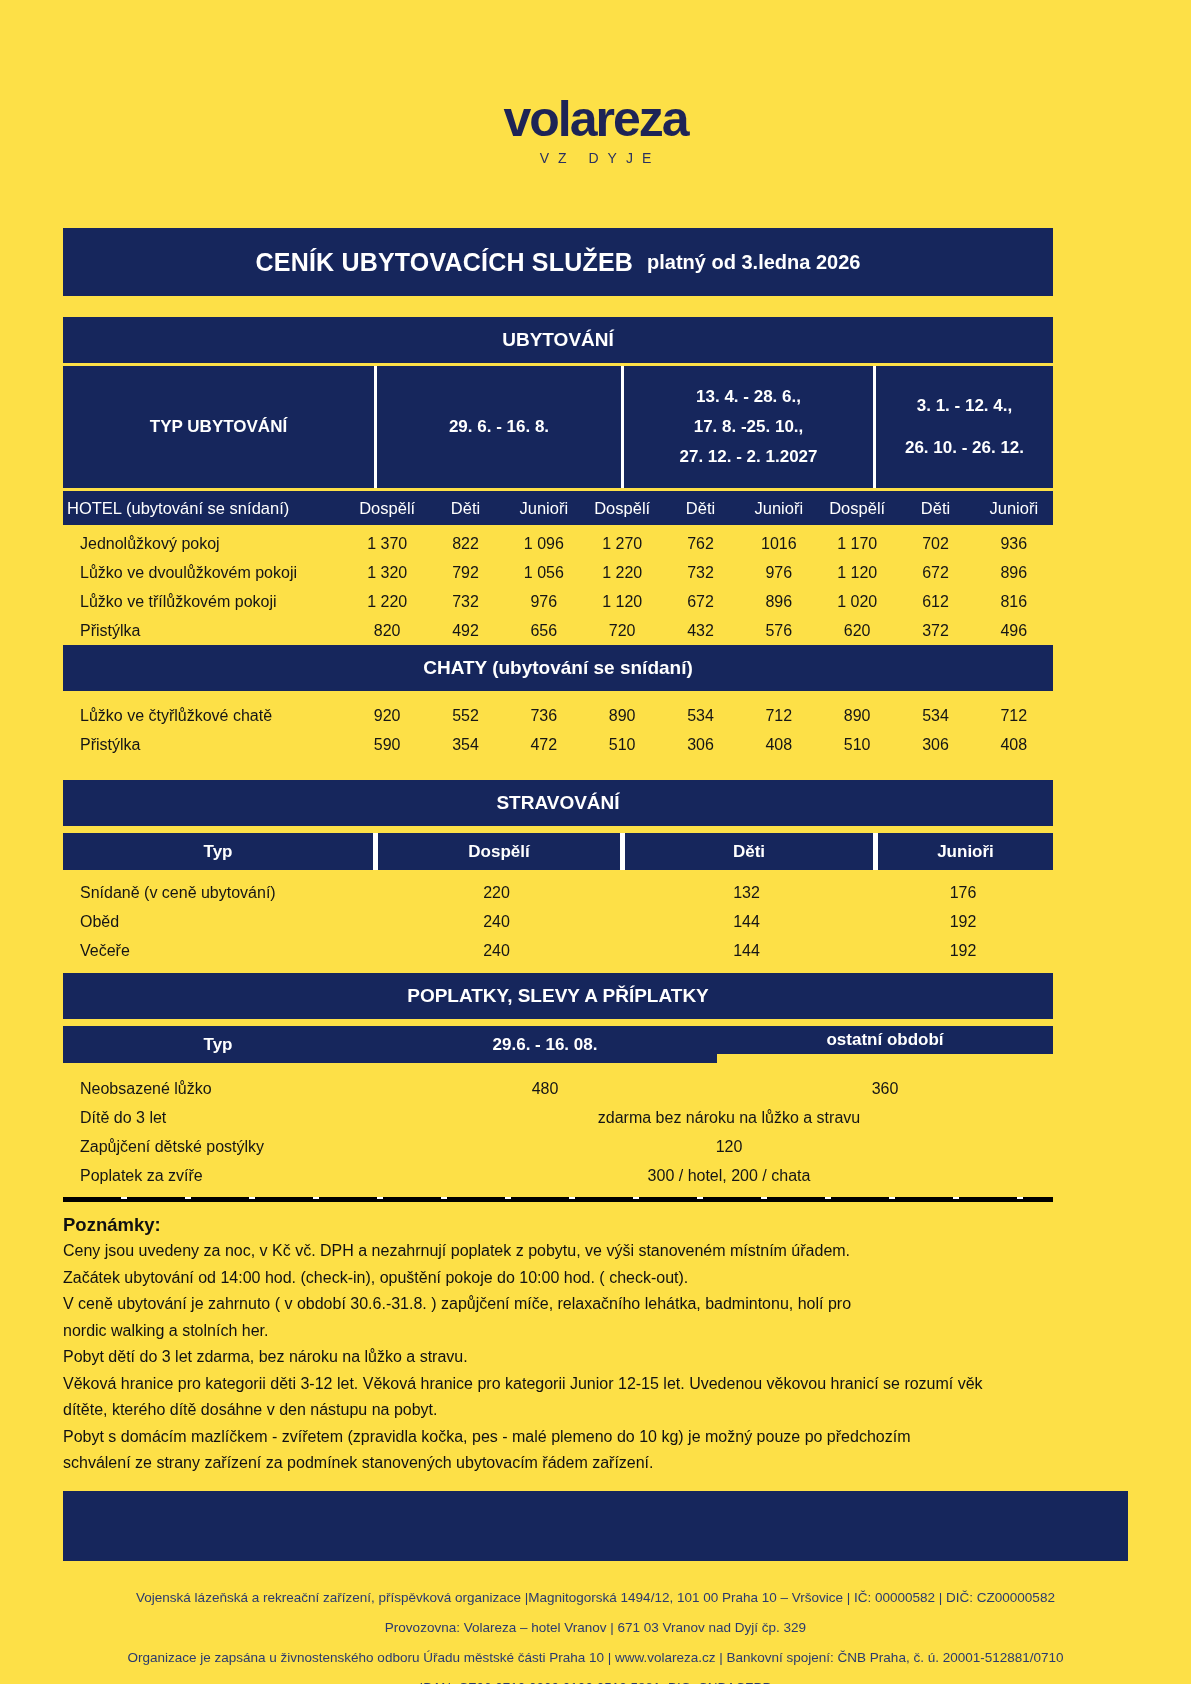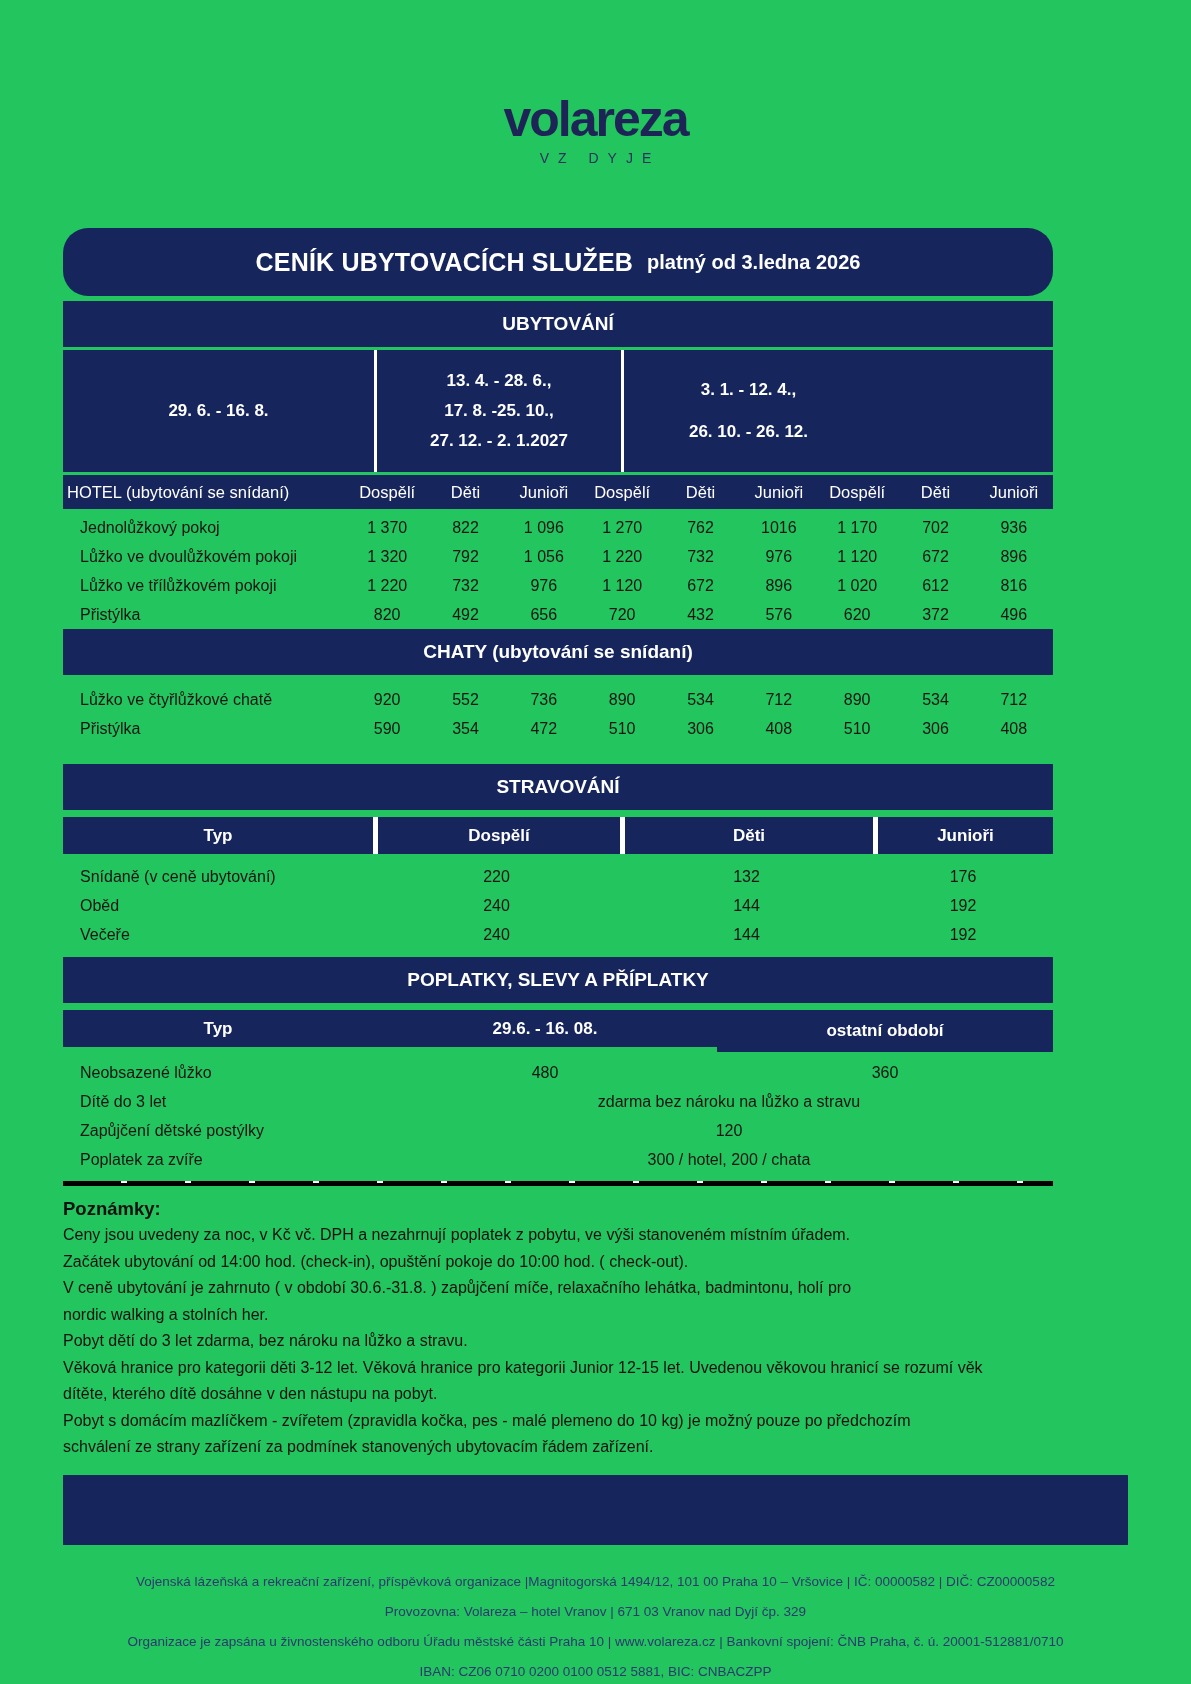--- a/index.html
+++ b/index.html
@@ -1,28 +1,28 @@
 <!DOCTYPE html>
 <html><head>
 <meta charset="utf-8">
 <style>
   html,body{margin:0;padding:0;background:#e8e8e8;}
-  .page{width:1191px;height:1684px;background:#22c55e;margin:0 auto;position:relative;overflow:hidden;
+  .page{width:1191px;height:1684px;background:#fde047;margin:0 auto;position:relative;overflow:hidden;
         font-family:"Liberation Sans",sans-serif;color:#151515;}
 
   
   .logo{padding-top:94px;text-align:center;}
   .logo-word{font-size:50px;font-weight:800;color:#1e2456;letter-spacing:-2px;line-height:1;}
   .logo-sub{margin-top:6px;font-size:14px;letter-spacing:9px;padding-left:9px;color:#2a3160;font-weight:500;}
 
   
   .content{width:990px;margin-left:63px;margin-top:62px;}
 
   .band{background:#16265C;color:#fff;display:flex;align-items:center;justify-content:center;}
-  .title-band{height:68px;margin-bottom:5px;border-radius:25px;}
+  .title-band{height:68px;margin-bottom:21px;}
   .t-main{font-size:25px;font-weight:bold;letter-spacing:.2px;}
   .t-suffix{font-size:20px;font-weight:bold;margin-left:14px;}
   .section-band{height:46px;font-size:19px;font-weight:bold;margin-bottom:3px;}
 
   
   .period{display:grid;grid-template-columns:311px 247px 252px 180px;background:#16265C;color:#fff;
           height:122px;font-weight:bold;font-size:17px;}
   .pcell{display:flex;flex-direction:column;align-items:center;justify-content:center;line-height:30px;text-align:center;}
   .pcell + .pcell{border-left:3px solid #fff;}
   .pcell.sp{row-gap:12px;}
@@ -47,21 +47,21 @@
   .strav-rows{padding-top:8px;padding-bottom:8px;}
   .strav-rows .grid4{height:29px;font-size:16px;}
   .strav-rows .lbl{padding-left:17px;}
   .strav-rows .num{text-align:center;}
 
   
   .grid3{display:grid;grid-template-columns:310px 344px 336px;align-items:center;}
   .pop-head{margin-top:7px;align-items:start;height:42px;}
   .pop-head .hcell{background:#16265C;color:#fff;font-weight:bold;font-size:17px;height:37px;
                    display:flex;align-items:center;justify-content:center;}
-  .pop-head .hcell.tall{height:42px;}
+  .pop-head .hcell.tall{height:28px;}
   .pop-rows{padding-top:6px;padding-bottom:5px;}
   .pop-rows .grid3,.pop-rows .gridspan{height:29px;font-size:16px;}
   .gridspan{display:grid;grid-template-columns:310px 1fr;align-items:center;gap:32px;}
   .pop-rows .lbl{padding-left:17px;}
   .pop-rows .num{text-align:center;}
 
   .rule{height:5px;margin-top:2px;
         background:linear-gradient(#000,#000) bottom/100% 3px no-repeat,
                    repeating-linear-gradient(90deg,#000 0 58px,#fff 58px 64px) top/100% 2px no-repeat;}
 
@@ -88,20 +88,21 @@
   <div class="content">
 
     <div class="band title-band">
       <span class="t-main">CENÍK UBYTOVACÍCH SLUŽEB</span>
       <span class="t-suffix">platný od 3.ledna 2026</span>
     </div>
 
     <div class="band section-band">UBYTOVÁNÍ</div>
 
     <div class="period">
+      <div class="pcell">TYP UBYTOVÁNÍ</div>
       <div class="pcell">29. 6. - 16. 8.</div>
       <div class="pcell">
         <div>13. 4. - 28. 6.,</div>
         <div>17. 8. -25. 10.,</div>
         <div>27. 12. - 2. 1.2027</div>
       </div>
       <div class="pcell sp">
         <div>3. 1. - 12. 4.,</div>
         <div>26. 10. - 26. 12.</div>
       </div>

